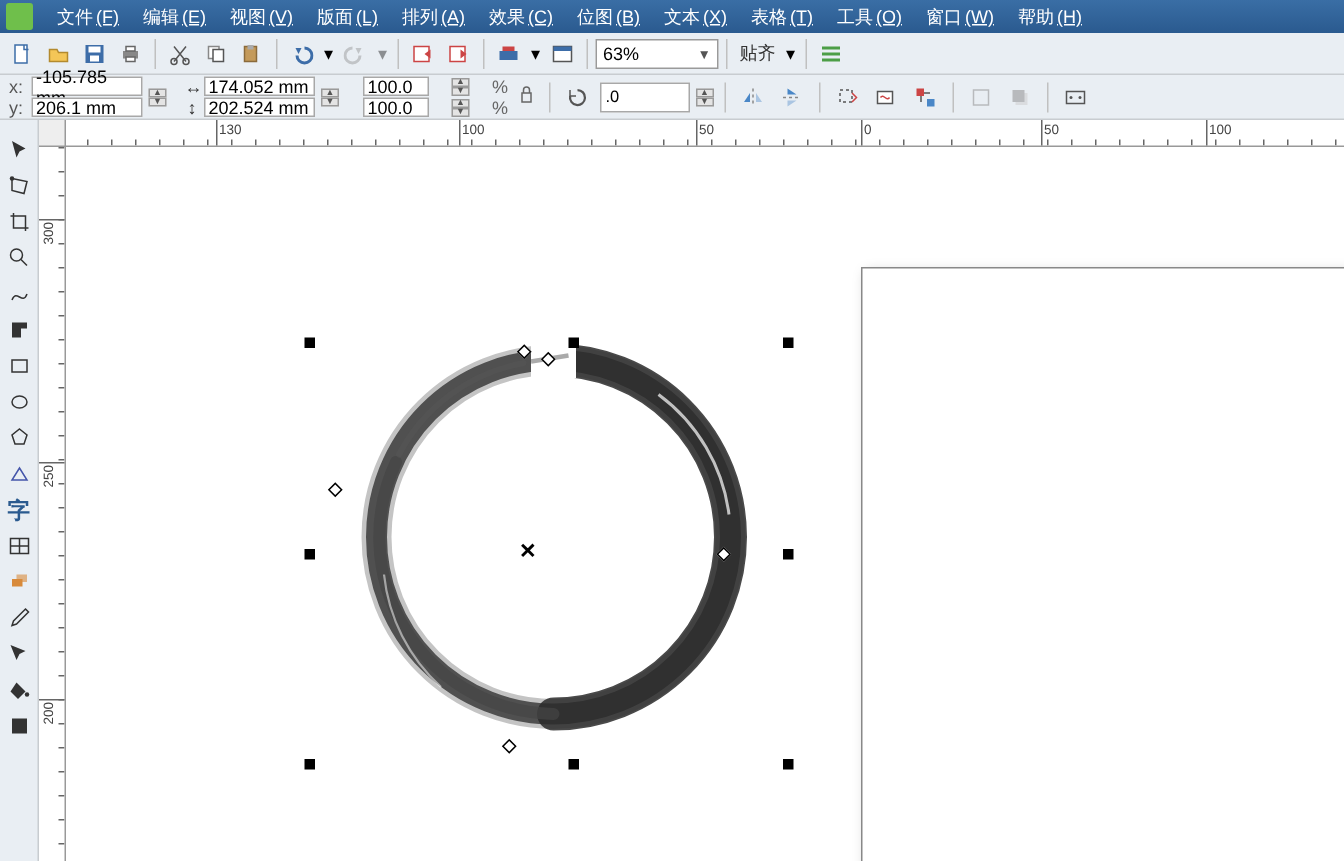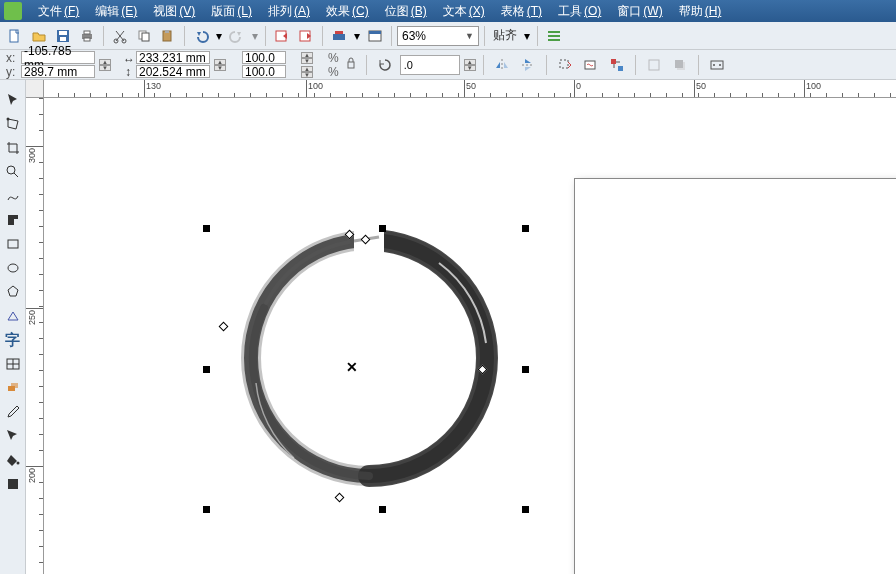--- a/index.html
+++ b/index.html
@@ -213,34 +213,34 @@
   <div class="pb-grp">
     <div class="pb-row">
         <span class="pb-lbl">x:</span>
         <div class="pb-inp">
           <span>-105.785 mm</span>
         </div>
       </div>
     <div class="pb-row">
         <span class="pb-lbl">y:</span>
         <div class="pb-inp">
-          <span>289.7 mm</span>
+          <span>206.1 mm</span>
         </div>
       </div>
   </div>
   <div class="pb-spin">
       <div>▲</div>
       <div>▼</div>
     </div>
   <div style="width:4px"></div>
   <div class="pb-grp">
     <div class="pb-row">
         <span class="pb-dim">↔</span>
         <div class="pb-inp">
-          <span>233.231 mm</span>
+          <span>174.052 mm</span>
         </div>
       </div>
     <div class="pb-row">
         <span class="pb-dim">↕</span>
         <div class="pb-inp">
           <span>202.524 mm</span>
         </div>
       </div>
   </div>
   <div class="pb-spin">

